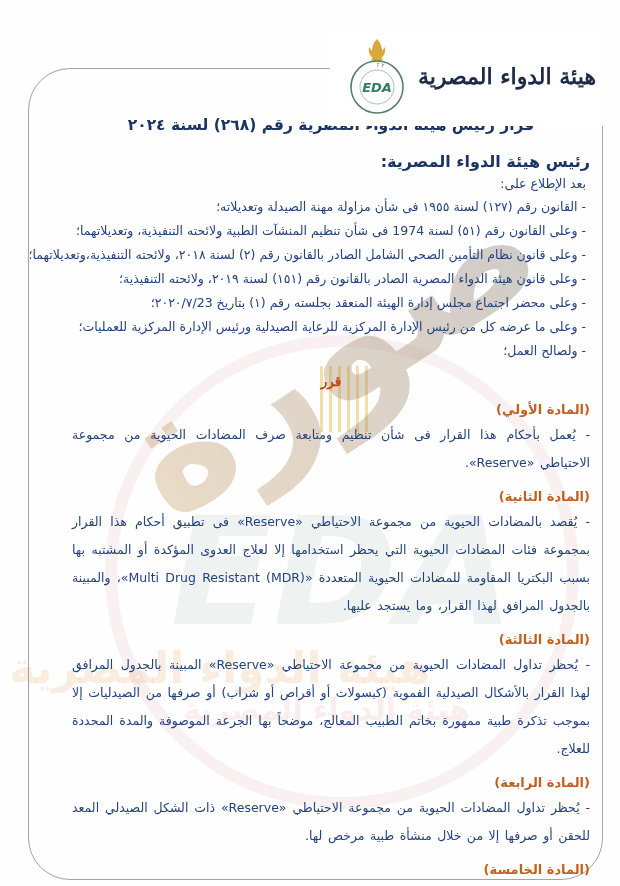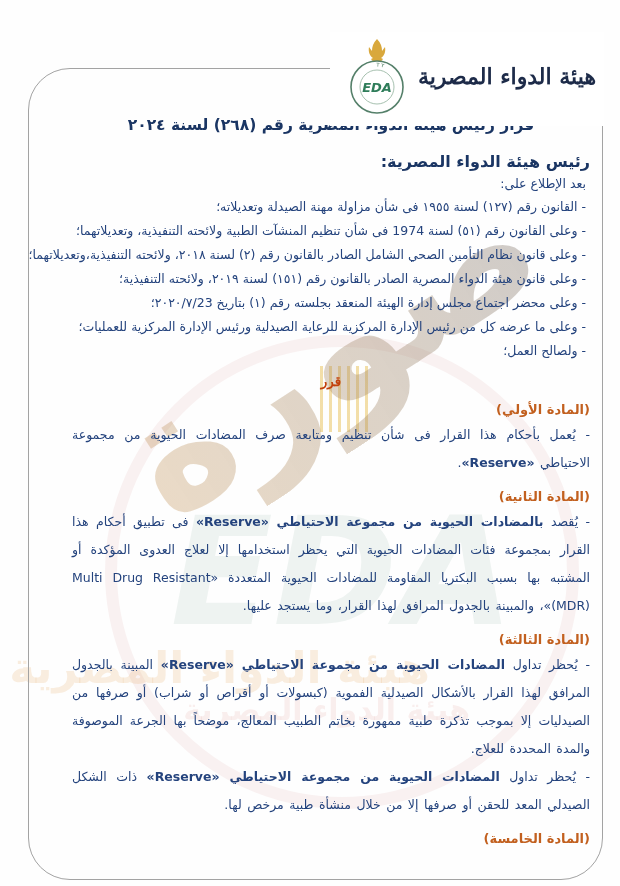--- a/index.html
+++ b/index.html
@@ -36,21 +36,21 @@
   .content{position:absolute;top:116px;right:30px;left:72px;z-index:2;
            color:#24437d;font-size:12.5px;}
   .title{color:#1a3563;font-weight:bold;font-size:15.5px;text-align:center;margin:0 0 18px 0;}
   .issuer{color:#1a3563;font-weight:bold;font-size:16px;margin:0 0 5px 0;}
   .after{margin:0 4px 4px 0;}
   ul.preamble{list-style:none;margin:4px;padding:0;}
   ul.preamble li{line-height:24px;white-space:nowrap;}
   .decision{color:#c2410c;font-weight:bold;text-align:center;font-size:13.5px;margin:10px 0 2px 0;font-family:Liberation Serif, serif;}
   .art-head{color:#c2601f;font-weight:bold;font-size:13px;margin:12px 0 4px 0;}
   .art-body{margin:0;text-align:justify;line-height:28px;word-spacing:1.5px;}
-  .art-body .b{font-weight:bold;}
+  .art-body .b{font-weight:normal;}
 </style>
 </head>
 <body>
 
 <div class="page">
 
   <div class="wm wm-stripes"></div>
   <div class="wm wm-seal">
     <span>EDA</span>
   </div>
@@ -104,20 +104,21 @@
       <div class="art-head">(المادة الثانية)</div>
       <p class="art-body"><span>- يُقصد </span><span class="b">بالمضادات الحيوية من مجموعة الاحتياطي «Reserve»</span><span> فى تطبيق أحكام هذا القرار بمجموعة فئات المضادات الحيوية التي يحظر استخدامها إلا لعلاج العدوى المؤكدة أو المشتبه بها بسبب البكتريا المقاومة للمضادات الحيوية المتعددة «Multi Drug Resistant (MDR)»، والمبينة بالجدول المرافق لهذا القرار، وما يستجد عليها.</span></p>
     </section>
 
     <section>
       <div class="art-head">(المادة الثالثة)</div>
       <p class="art-body"><span>- يُحظر تداول </span><span class="b">المضادات الحيوية من مجموعة الاحتياطي «Reserve»</span><span> المبينة بالجدول المرافق لهذا القرار بالأشكال الصيدلية الفموية (كبسولات أو أقراص أو شراب) أو صرفها من الصيدليات إلا بموجب تذكرة طبية ممهورة بخاتم الطبيب المعالج، موضحاً بها الجرعة الموصوفة والمدة المحددة للعلاج.</span></p>
     </section>
 
     <section>
+      <div class="art-head">(المادة الرابعة)</div>
       <p class="art-body"><span>- يُحظر تداول </span><span class="b">المضادات الحيوية من مجموعة الاحتياطي «Reserve»</span><span> ذات الشكل الصيدلي المعد للحقن أو صرفها إلا من خلال منشأة طبية مرخص لها.</span></p>
     </section>
 
     <section>
       <div class="art-head">(المادة الخامسة)</div>
 
     </section>
 
   </div>
 </div>

